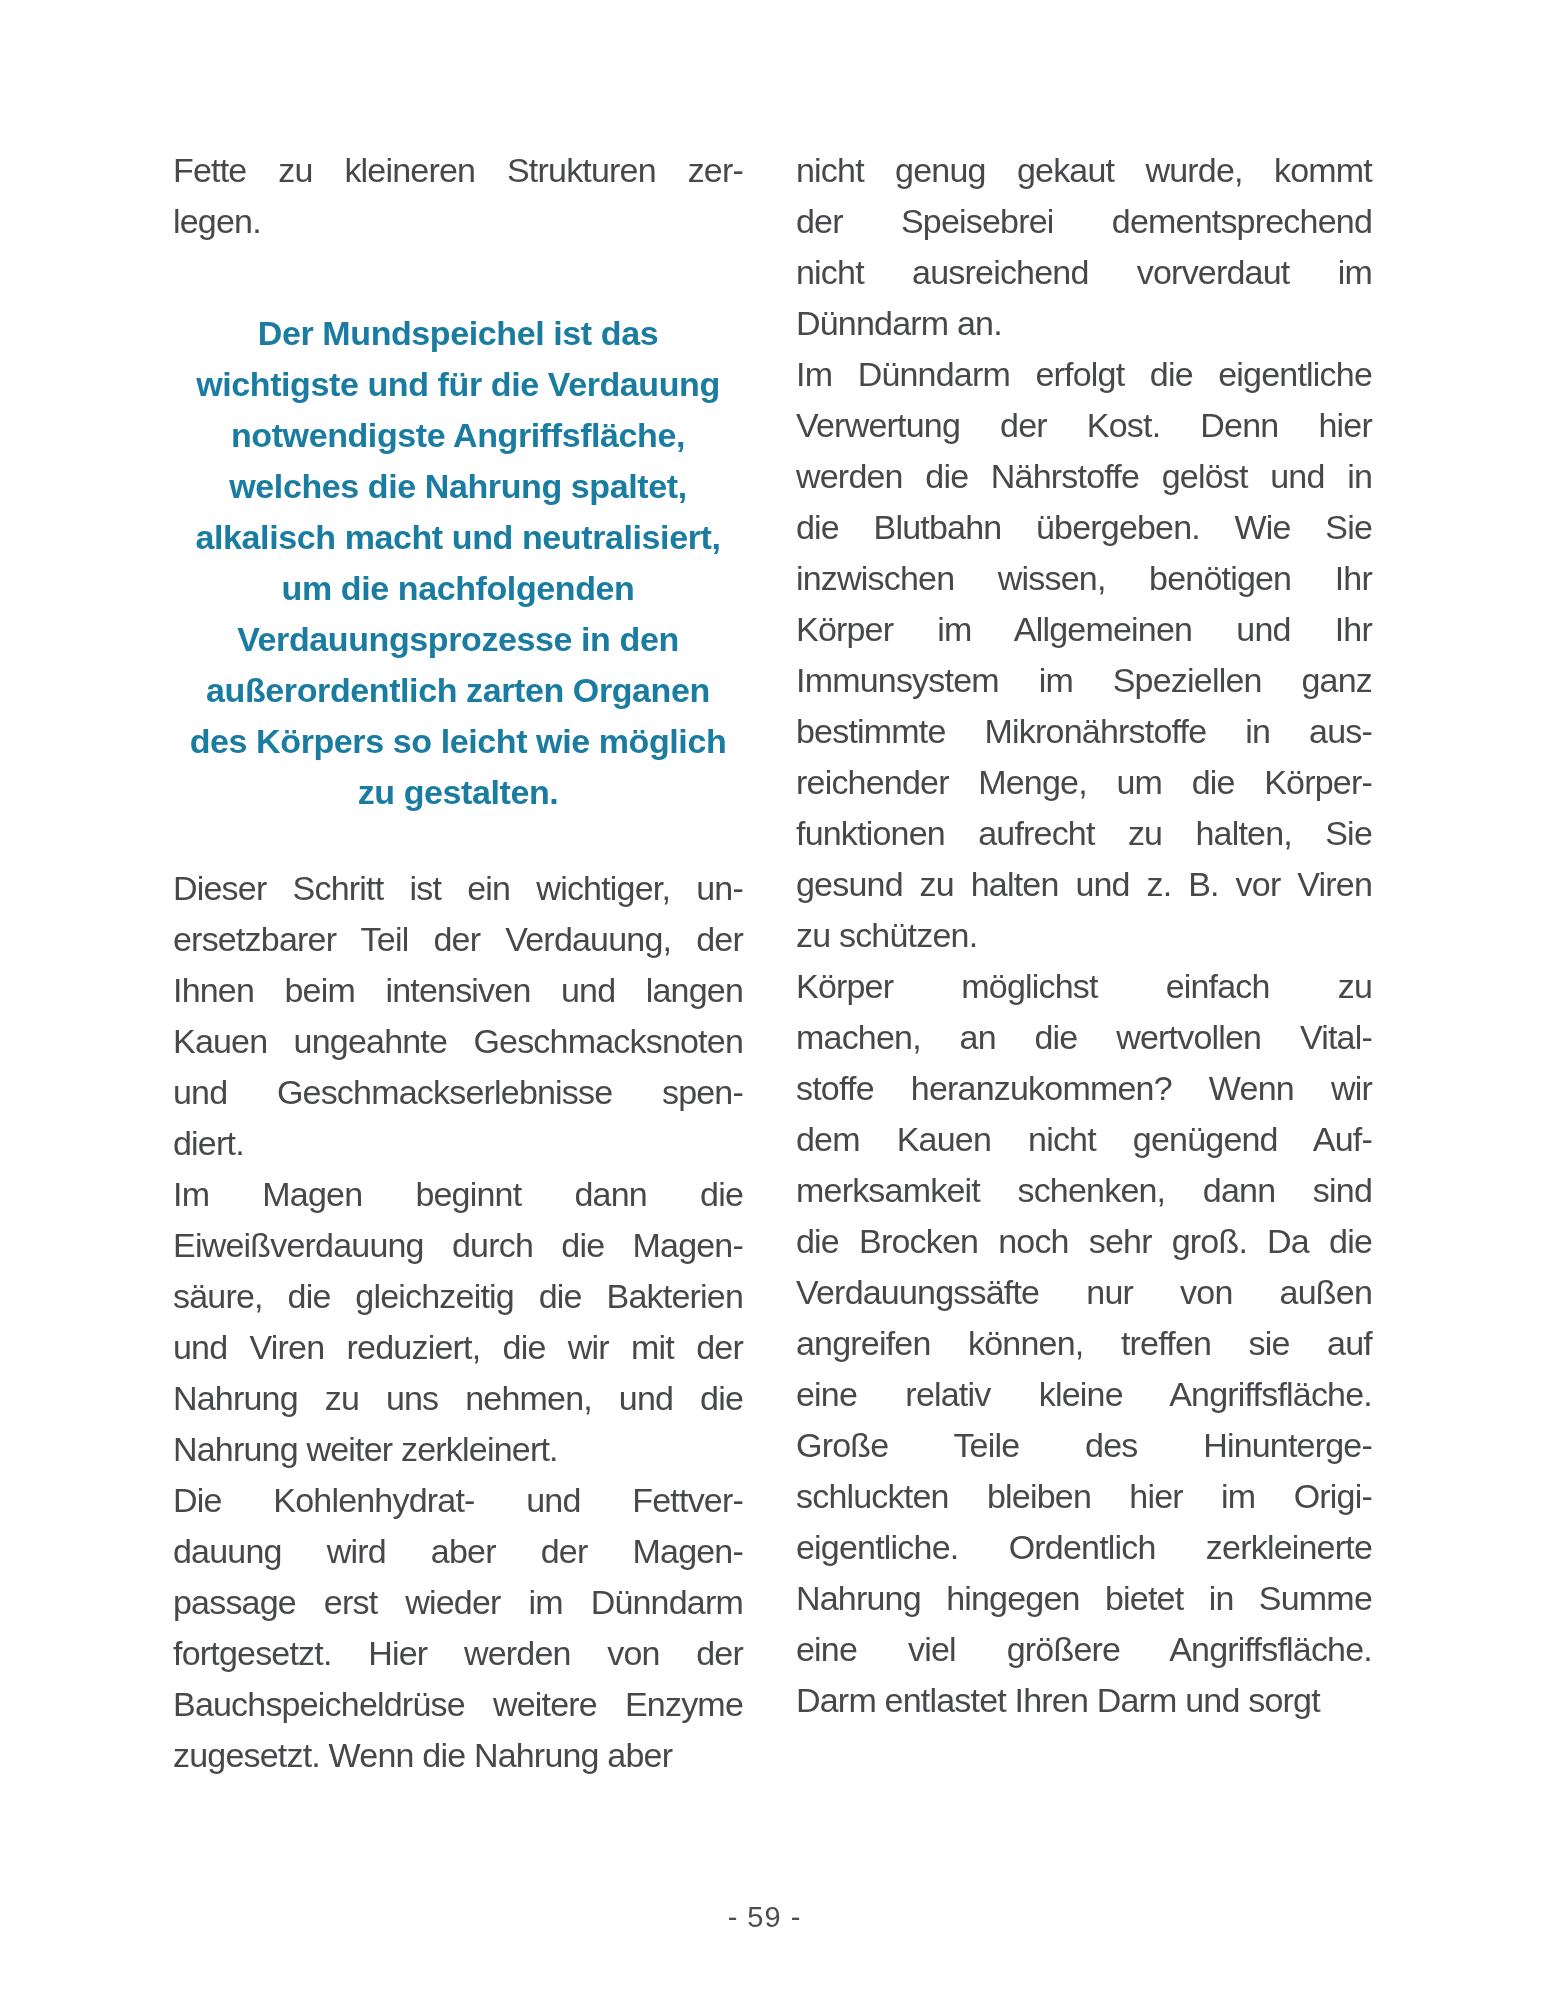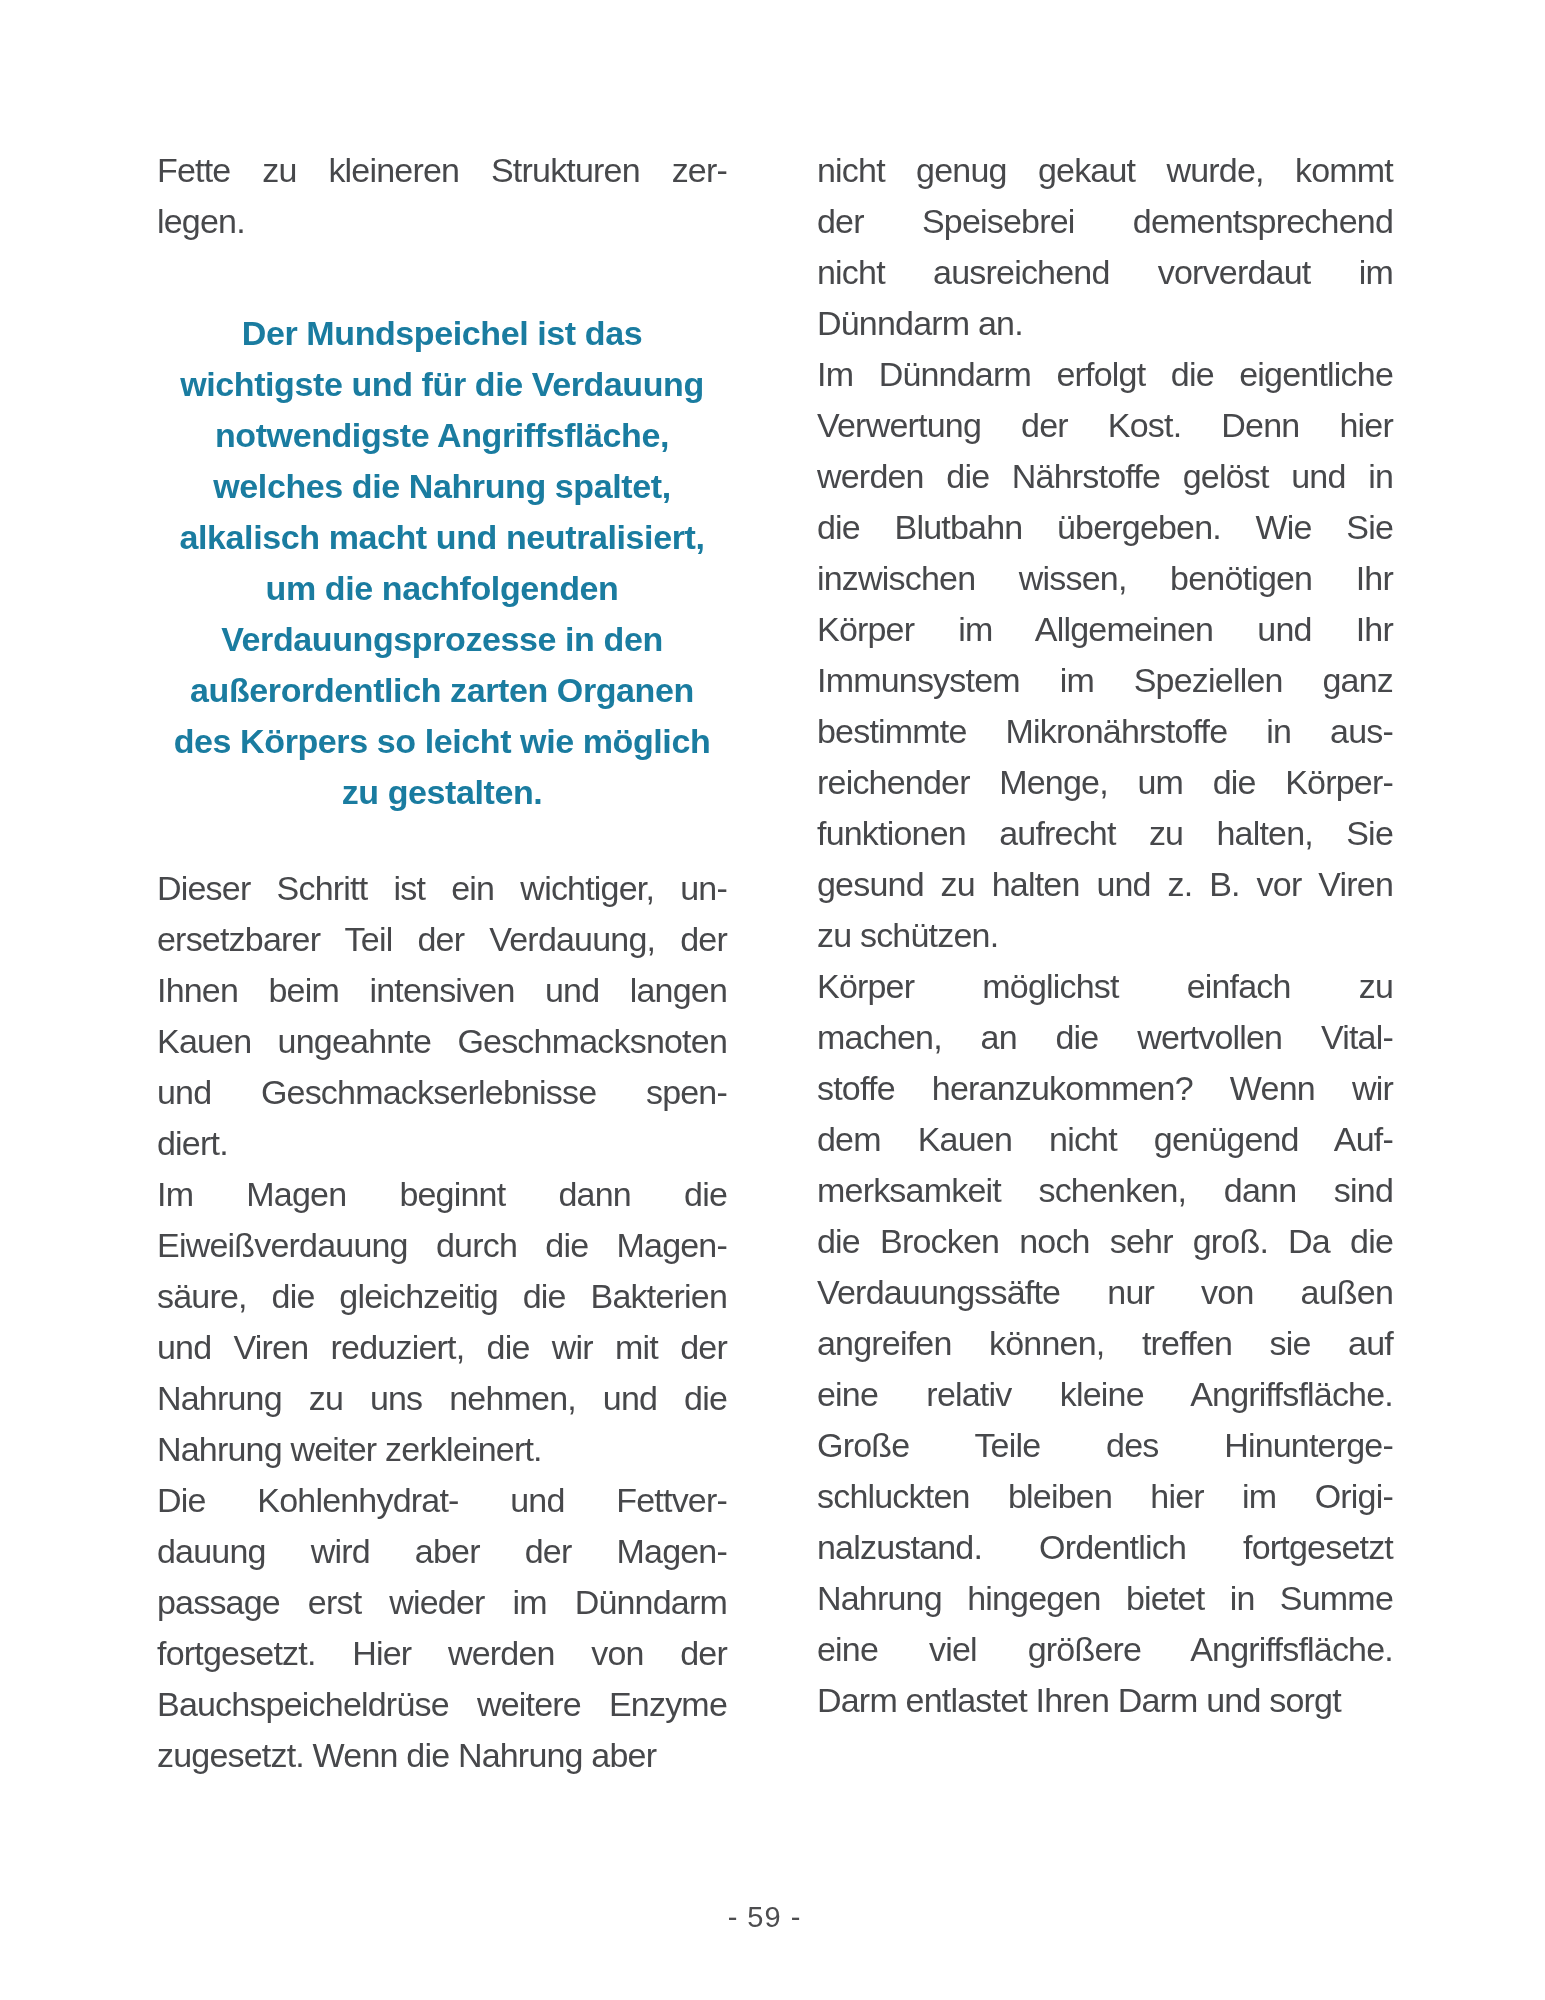--- a/index.html
+++ b/index.html
@@ -11,23 +11,24 @@
     position: relative;
     width: 1545px;
     height: 2000px;
     background: #ffffff;
     overflow: hidden;
     font-family: "Liberation Sans", "DejaVu Sans", sans-serif;
     color: var(--body-color, #47484b);
   }
   .columns {
     display: flex;
-    gap: 90px;
+    gap: 53px;
     padding: 145px 68px 0 157px;
     box-sizing: border-box;
+    margin-left: 16px;
   }
   .column {
     flex: none;
   }
   .column.left  { width: 570px; }
   .column.right { width: 576px; }
   .para { margin: 0; }
   .line {
     font-size: 34px;
     letter-spacing: -0.8px;
@@ -140,21 +141,21 @@
           <div class="line just">machen, an die wertvollen Vital-</div>
           <div class="line just">stoffe heranzukommen? Wenn wir</div>
           <div class="line just">dem Kauen nicht genügend Auf-</div>
           <div class="line just">merksamkeit schenken, dann sind</div>
           <div class="line just">die Brocken noch sehr groß. Da die</div>
           <div class="line just">Verdauungssäfte nur von außen</div>
           <div class="line just">angreifen können, treffen sie auf</div>
           <div class="line just">eine relativ kleine Angriffsfläche.</div>
           <div class="line just">Große Teile des Hinunterge-</div>
           <div class="line just">schluckten bleiben hier im Origi-</div>
-          <div class="line just">nalzustand. Ordentlich fortgesetzt</div>
+          <div class="line just">eigentliche. Ordentlich zerkleinerte</div>
           <div class="line just">Nahrung hingegen bietet in Summe</div>
           <div class="line just">eine viel größere Angriffsfläche.</div>
           <div class="line end">Darm entlastet Ihren Darm und sorgt</div>
         </div>
       </div>
   </div>
   <div class="page-number">- 59 -</div>
 </div>
 
 </body></html>

